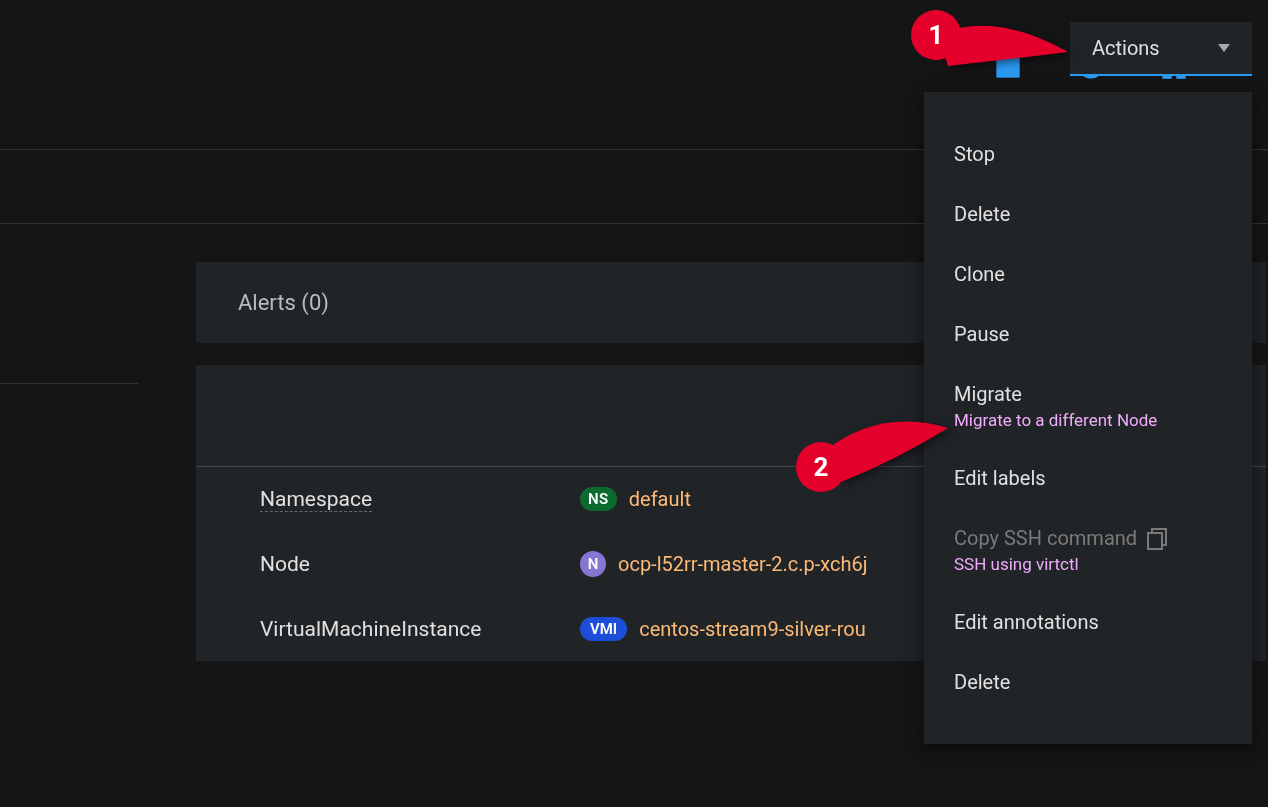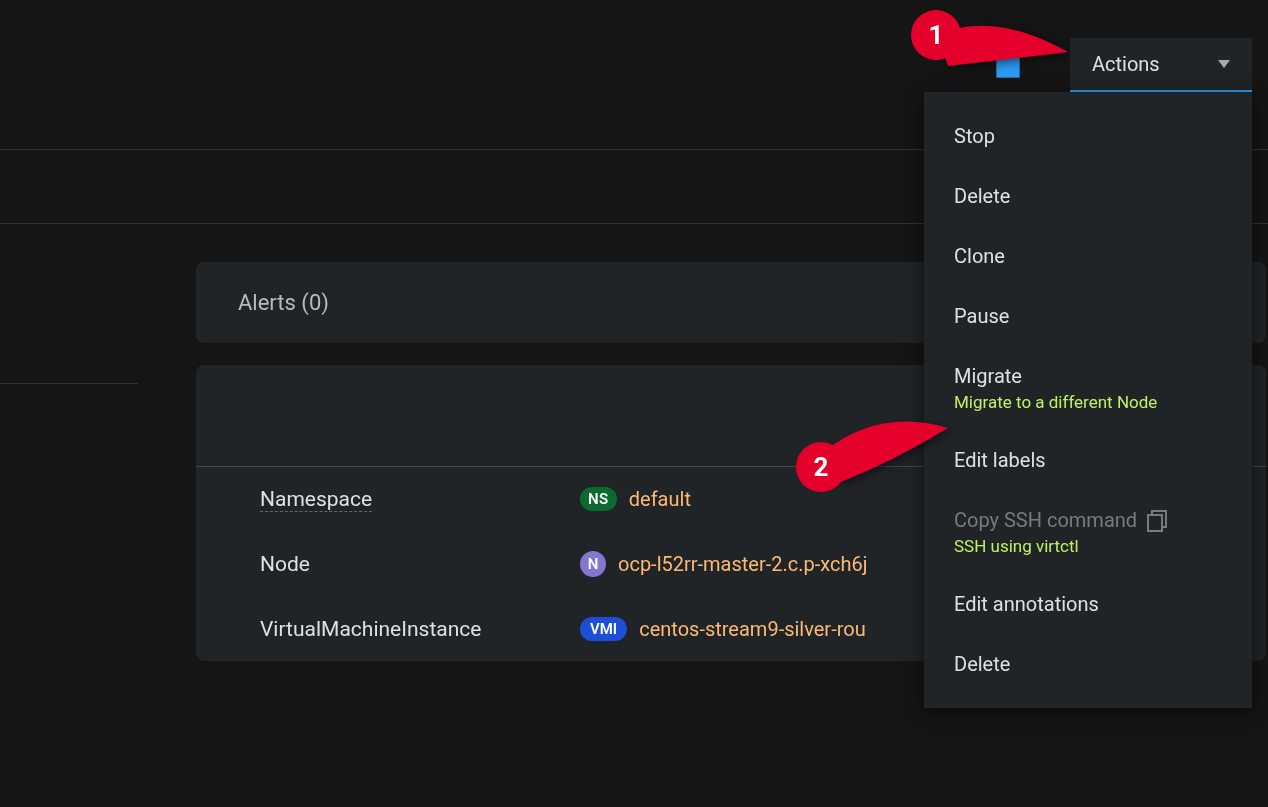--- a/index.html
+++ b/index.html
@@ -28,21 +28,21 @@
     .ctrl-icon {
       color: #2b9af3;
       width: 28px;
       height: 28px;
       display: flex;
       align-items: center;
       justify-content: center;
     }
     .actions-btn {
       position: absolute;
-      top: 38px;
+      top: 22px;
       right: 16px;
       background: #212427;
       padding: 14px 22px;
       display: flex;
       align-items: center;
       gap: 22px;
       font-size: 20px;
       color: #e0e0e0;
       border-bottom: 2px solid #2b9af3;
       cursor: pointer;
@@ -71,21 +71,20 @@
       border-bottom: 1px solid #333;
     }
     .main-col {
       flex: 1;
       padding-left: 58px;
       padding-top: 38px;
     }
     .panel {
       background: #212427;
       margin-right: 0;
-      border-radius: 8px;
     }
     .panel-alerts {
       padding: 28px 42px;
       font-size: 22px;
       color: #b8bbbe;
       margin-bottom: 22px;
       width: 1070px;
     }
     .panel-general {
       width: 1070px;
@@ -151,32 +150,32 @@
     }
     
     .dropdown {
       position: absolute;
       top: 92px;
       right: 16px;
       width: 328px;
       background: #212427;
       box-shadow: 0 4px 16px rgba(0,0,0,0.6);
       z-index: 10;
-      padding: 14px 0;
+      padding: 32px 0;
     }
     .dd-item {
       padding: 18px 30px;
       font-size: 20px;
       color: #e0e0e0;
       cursor: pointer;
     }
     .dd-item.disabled .dd-title { color: #7a7a7a; }
     .dd-item .dd-sub {
       font-size: 17px;
-      color: #bef264;
+      color: #f0abfc;
       margin-top: 4px;
     }
     .dd-item .dd-title { display: flex; align-items: center; gap: 10px; }
     .copy-icon {
       display: inline-block;
       width: 18px; height: 20px;
       position: relative;
     }
     .copy-icon::before, .copy-icon::after {
       content: '';

